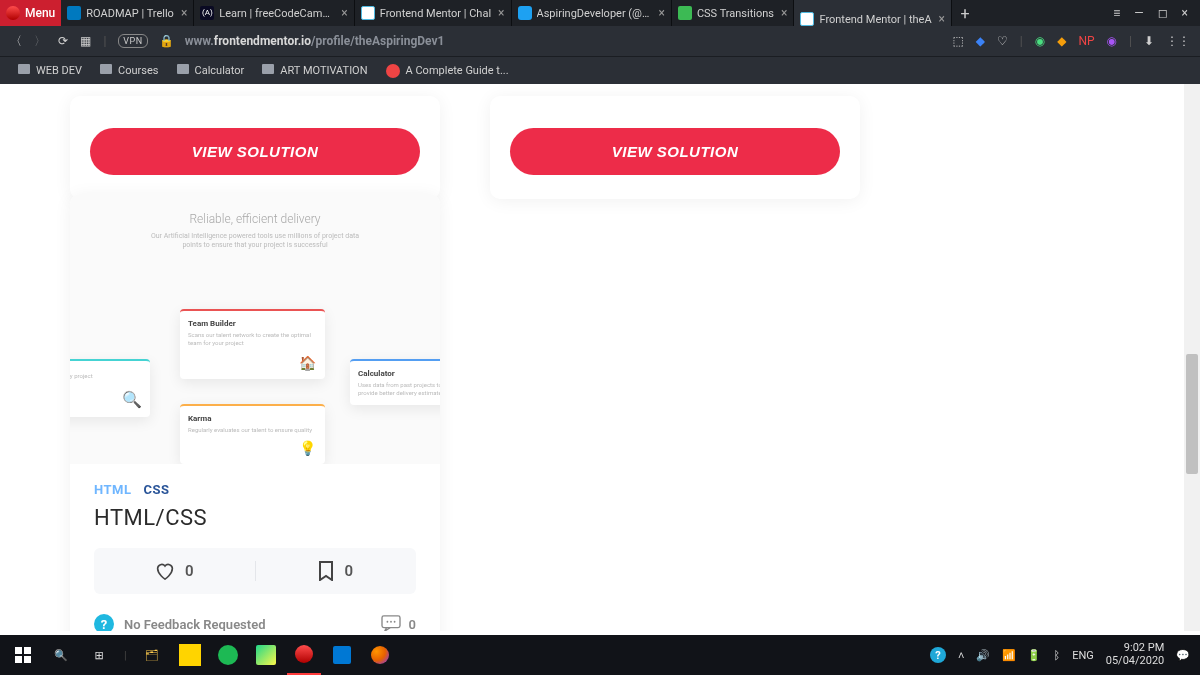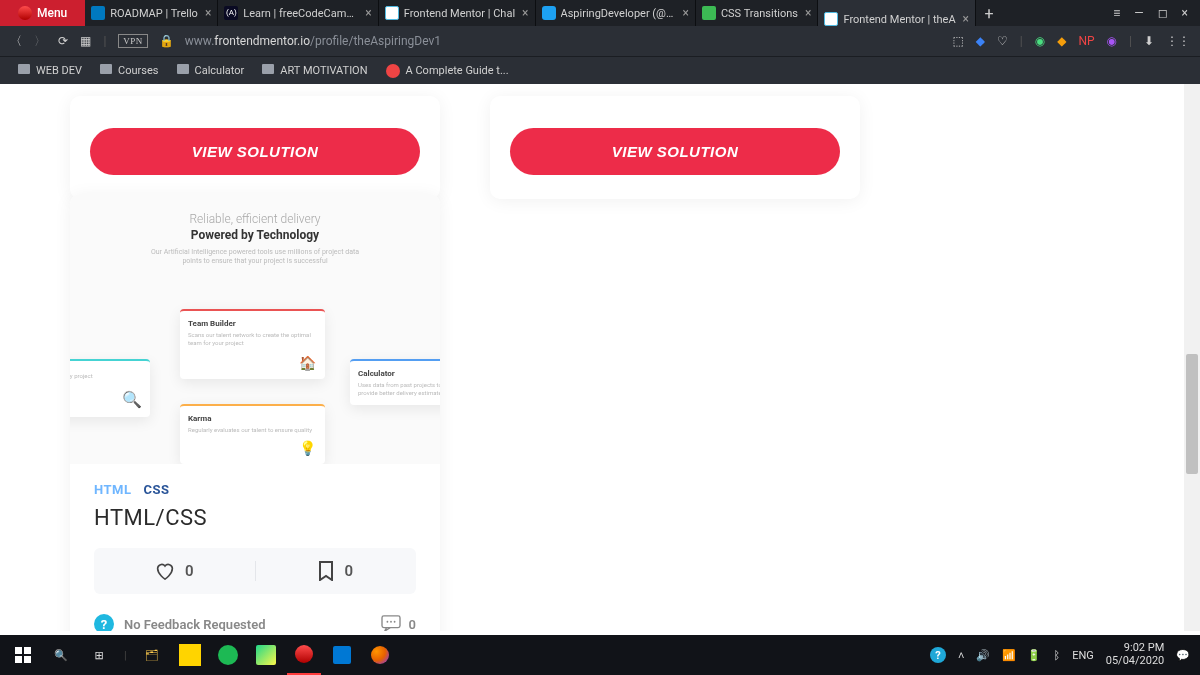--- a/index.html
+++ b/index.html
@@ -1,31 +1,31 @@
 <!DOCTYPE html>
 <html><head>
 <meta charset="utf-8">
 <style>
   * { margin:0; padding:0; box-sizing:border-box; font-family:-apple-system,BlinkMacSystemFont,"Segoe UI",Roboto,Arial,sans-serif; }
   body { width:1200px; height:675px; background:#fff; overflow:hidden; position:relative; }
   .tabbar { height:26px; background:#1e2126; display:flex; align-items:center; color:#d0d0d0; font-size:11px; }
-  .opera-menu { background:#cc1f2f; color:#fff; display:flex; align-items:center; gap:5px; padding:0 18px; height:26px; font-size:12px; font-weight:500;}
+  .opera-menu { background:#cc1f2f; color:#fff; display:flex; align-items:center; gap:5px; padding:0 6px; height:26px; font-size:12px; font-weight:500;}
   .opera-o { width:14px; height:14px; border-radius:50%; background:linear-gradient(#ff4d4d,#b00000); display:inline-block;}
   .tab { display:flex; align-items:center; gap:5px; padding:0 6px; height:26px; border-right:1px solid #0c0e11; min-width:0;}
   .tab.active { background:#2b2f36;align-items:flex-end;}
   .tab-ico { width:14px; height:14px; border-radius:2px; flex-shrink:0;}
   .tab-title { white-space:nowrap; overflow:hidden; text-overflow:ellipsis; max-width:115px; font-size:11px;}
   .tab-close { font-size:12px; color:#999; margin-left:2px; cursor:pointer;}
   .tab-add { width:26px; display:flex; align-items:center; justify-content:center; color:#ccc; font-size:16px;}
   .win-controls { margin-left:auto; display:flex; align-items:center; gap:14px; padding:0 12px; color:#ccc; font-size:12px;}
   .addr { height:30px; background:#2b2f36; display:flex; align-items:center; padding:0 10px; gap:10px; color:#cfcfcf; font-size:12px;}
   .addr .nav { display:flex; gap:12px; align-items:center;}
-  .addr .vpn { border:1px solid #888; border-radius:0; padding:1px 4px; font-size:9px; letter-spacing:0.5px; color:#ccc;font-family:Liberation Serif, serif;}
+  .addr .vpn { border:1px solid #888; border-radius:6px; padding:1px 4px; font-size:9px; letter-spacing:0.5px; color:#ccc;}
   .addr .lock { color:#5cd65c; font-size:12px;}
-  .url { flex:1; color:#d8d8d8; font-size:12px;}
+  .url { flex:1; color:#d8d8d8; font-size:12px;font-weight:bold;}
   .url .dim { color:#8a8f98;}
   .addr .right { display:flex; gap:12px; align-items:center;}
   .bookmarks { height:28px; background:#2b2f36; border-top:1px solid #1a1d22; display:flex; align-items:center; gap:18px; padding:0 18px; color:#d0d0d0; font-size:11px;}
   .bm { display:flex; align-items:flex-start; gap:6px; cursor:pointer;}
   .folder { width:12px; height:10px; background:#9aa0aa; border-radius:1px; position:relative;}
   .content { height:547px; background:#fff; position:relative; overflow:hidden;}
   .scroll-bg { position:absolute; right:0; top:0; width:16px; height:100%; background:#f1f1f1;}
   .scroll-thumb { position:absolute; right:2px; width:12px; background:#c0c0c0; border-radius:2px;}
   .cards { position:absolute; left:70px; top:0; display:flex; gap:40px;margin-top:12px;}
   .mini-card { width:370px; background:#fff; border-radius:10px; box-shadow:0 2px 18px rgba(0,0,0,0.06); padding:0 20px 24px;}
@@ -167,21 +167,20 @@
     </div>
     <div class="mini-card" style="margin-left:10px">
       <div style="height:4px"></div>
       <div class="view-btn">VIEW SOLUTION</div>
     </div>
   </div>
 
   <div class="big-card">
     <div class="preview">
       <div class="pv-title1">Reliable, efficient delivery</div>
-      <div class="pv-title2">Powered by Technology</div>
       <div class="pv-desc">Our Artificial Intelligence powered tools use millions of project data points to ensure that your project is successful</div>
 
       <div class="pv-card" style="left:-25px; top:165px; width:105px; border-top:2px solid #45d3d3">
         <p>identify project</p>
         <div style="text-align:right;margin-top:10px;font-size:16px">🔍</div>
       </div>
       <div class="pv-card" style="left:110px; top:115px; width:145px; border-top:2px solid #ea5353">
         <h6>Team Builder</h6>
         <p>Scans our talent network to create the optimal team for your project</p>
         <div style="text-align:right;margin-top:8px;font-size:14px">🏠</div>

